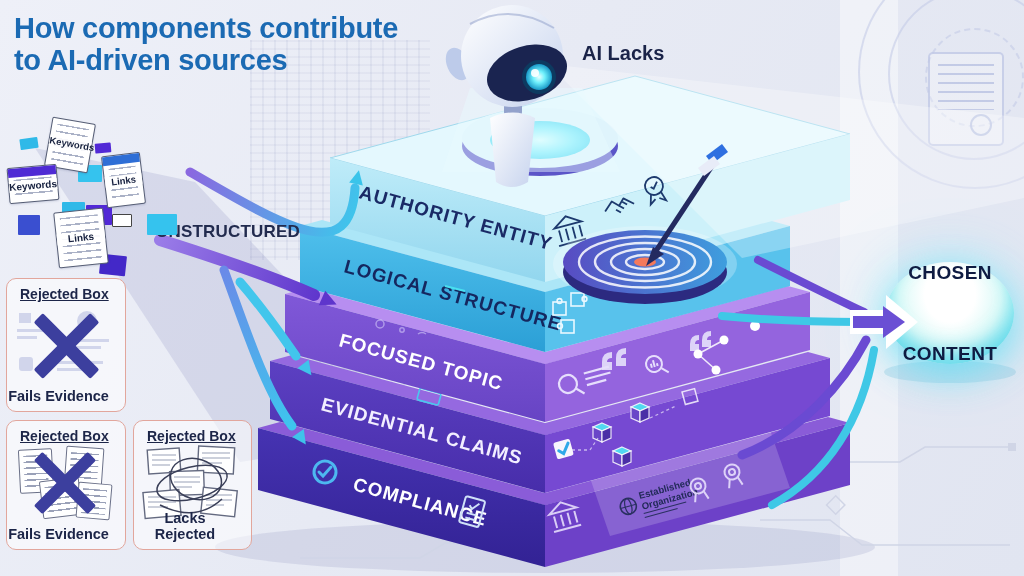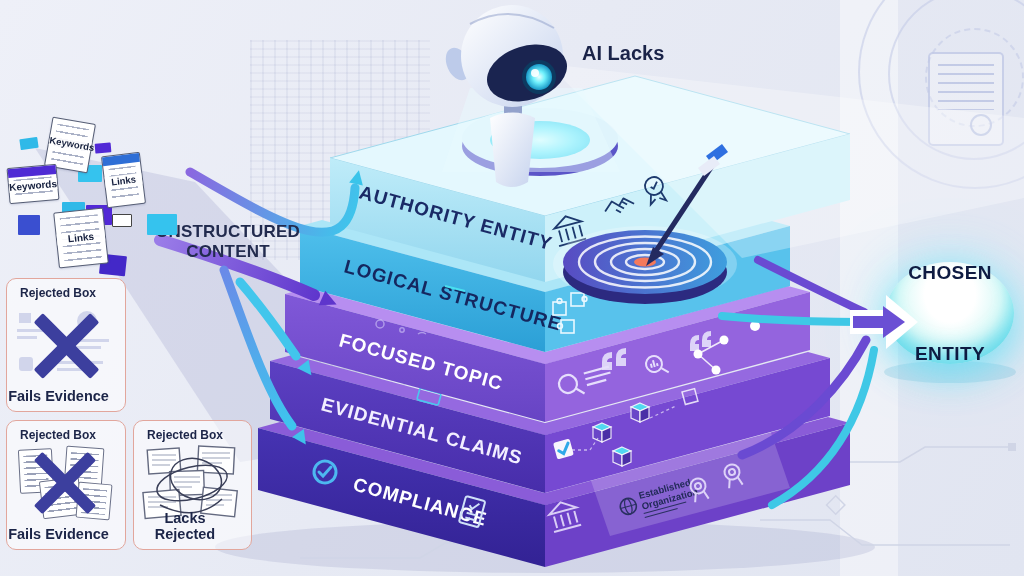--- a/index.html
+++ b/index.html
@@ -25,21 +25,21 @@
     box-shadow:0 1px 2px rgba(60,70,120,.18);}
   .note-lines{position:absolute;left:5px;right:5px;top:5px;bottom:5px;
     background:repeating-linear-gradient(to bottom,#aab1c6 0 1.5px,transparent 1.5px 7px);}
   .note-bar{position:absolute;left:0;right:0;top:0;height:9px;}
   .note-label{position:absolute;left:0;right:0;text-align:center;font-weight:700;
     color:#16203e;background:rgba(255,255,255,.9);}
   .chip{position:absolute;border-radius:1px;}
   
   .rbox{position:absolute;border:1.6px solid #e2a69c;border-radius:10px;
     background:rgba(255,255,255,.55);}
-  .rbox-title{position:absolute;left:13px;top:7px;font-size:12px;font-weight:700;color:#1c2548;}
+  .rbox-title{position:absolute;left:13px;top:7px;font-size:14px;font-weight:700;color:#1c2548;text-decoration:underline;}
   .rbox-caption{position:absolute;left:0;right:15px;bottom:7px;text-align:center;
     font-size:14.5px;font-weight:700;color:#1c2548;}
   .xbar{position:absolute;background:#3c3f9e;border-radius:2px;}
   .doc{position:absolute;background:#fff;border:1.4px solid #6a7088;border-radius:2px;}
   .doc i{position:absolute;left:4px;right:4px;top:5px;bottom:4px;display:block;
     background:repeating-linear-gradient(to bottom,#9aa1b8 0 1.5px,transparent 1.5px 6px);}
   .fshape{position:absolute;background:#b9c0e2;}
   
   .chosen{left:886px;top:262px;width:128px;height:102px;border-radius:50%;
     background:radial-gradient(ellipse at 50% 32%,#ffffff 28%,#dcfaf8 55%,#a9f2f4 76%,#62dfee 100%);
@@ -356,25 +356,26 @@
   <path d="M853,316 L883,316 L883,306 L905,322 L883,338 L883,328 L853,328 Z" fill="#6a4fd4"></path>
   <g>
     <line x1="712" y1="166" x2="654" y2="254" stroke="#232a60" stroke-width="5"></line>
     <polygon points="646,266 664,254 653,247" fill="#232a60"></polygon>
     <polygon points="706,156 722,144 728,152 712,164" fill="#2e6fe0"></polygon>
     <polygon points="698,168 714,156 720,164 704,176" fill="#e8ecf8"></polygon>
   </g>
 </svg>
 
 <div class="abs title z7">
+  <span>How components contribute</span>
+  <span>to AI-driven sources</span>
 </div>
 <div class="abs ai-judge z7">AI Lacks</div>
 <div class="abs unstructured z7">
   <span>UNSTRUCTURED</span>
-  <span>CONTENT</span>
 </div>
 
 <div class="abs z7" style="left:0;top:110px;width:215px;height:165px;">
   <div class="chip" style="left:20px;top:28px;width:18px;height:11px;background:#2fb9e8;transform:rotate(-8deg);"></div>
   <div class="chip" style="left:95px;top:33px;width:16px;height:10px;background:#5229d6;transform:rotate(-5deg);"></div>
   <div class="chip" style="left:78px;top:55px;width:24px;height:17px;background:#35c3ee;"></div>
   <div class="chip" style="left:33px;top:76px;width:23px;height:11px;background:#93a0dc;"></div>
   <div class="chip" style="left:62px;top:92px;width:23px;height:18px;background:#2fb9e8;"></div>
   <div class="chip" style="left:86px;top:95px;width:26px;height:20px;background:#5229d6;"></div>
   <div class="chip" style="left:147px;top:104px;width:30px;height:21px;background:#35c3ee;"></div>
@@ -460,14 +461,14 @@
       <ellipse cx="52" cy="38" rx="36" ry="16" transform="rotate(-14 52 38)"></ellipse>
       <ellipse cx="56" cy="34" rx="26" ry="20" transform="rotate(18 56 34)"></ellipse>
       <path d="M20,60 q36,18 62,-6"></path>
     </g>
   </svg>
   <div class="rbox-caption">Lacks Rejected</div>
 </div>
 
 <div class="abs chosen">
   <span>CHOSEN</span>
-  <span>ENTITY</span>
+  <span>CONTENT</span>
 </div>
 
 </body></html>

